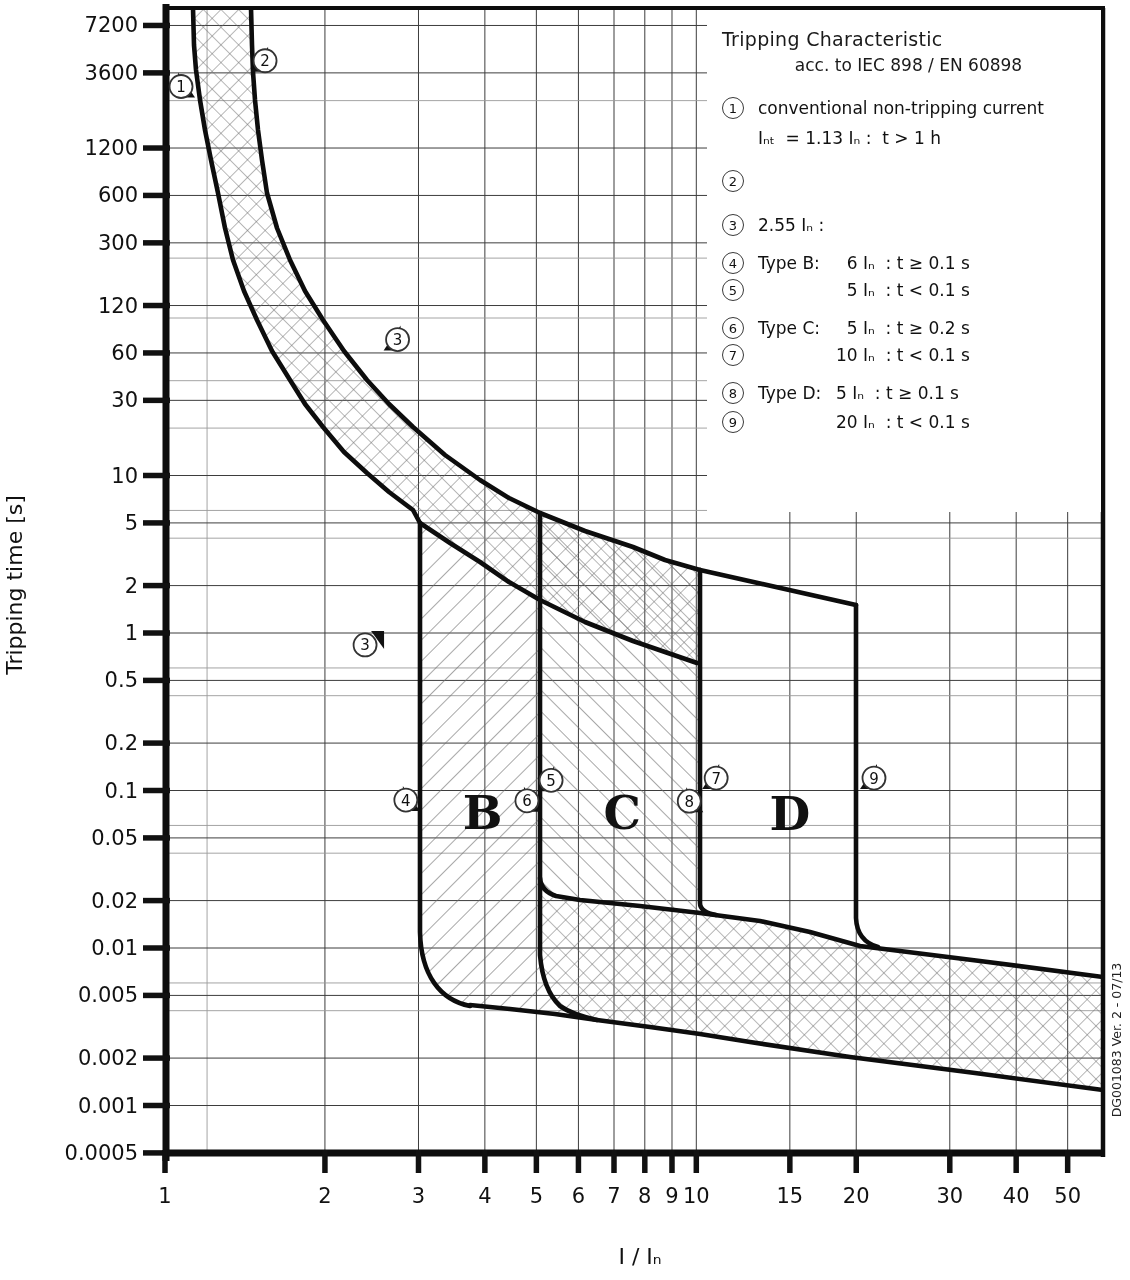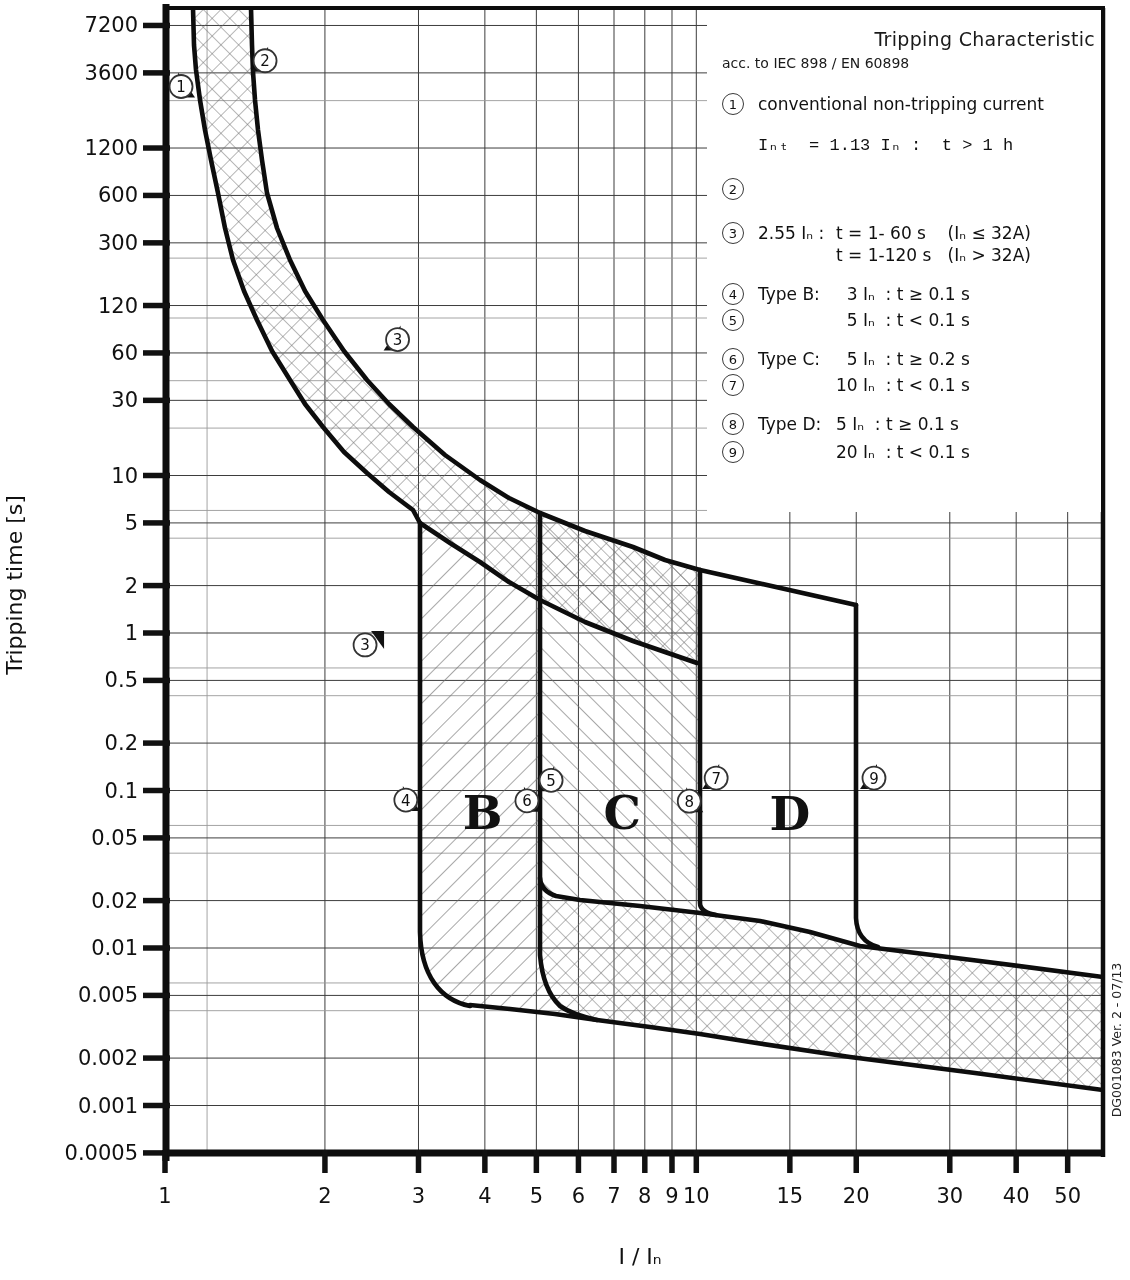--- a/index.html
+++ b/index.html
@@ -1,26 +1,26 @@
 <!DOCTYPE html>
 <html><head>
 <meta charset="utf-8">
 <style>
   html,body{margin:0;padding:0;background:#fff;}
   body{width:1130px;height:1280px;position:relative;font-family:"DejaVu Sans",sans-serif;color:#111;}
   #plot-svg{position:absolute;left:0;top:0;}
   .legend{position:absolute;left:708px;top:10px;width:393px;height:502px;background:#ffffff;}
   .legend-inner{padding:18px 6px 0 14px;}
-  .lg-title{text-align:right;font-size:19px;letter-spacing:.3px;color:#1a1a1a;}
-  .lg-sub{text-align:left;font-size:14px;margin-top:5px;color:#1a1a1a;}
+  .lg-title{text-align:left;font-size:19px;letter-spacing:.3px;color:#1a1a1a;}
+  .lg-sub{text-align:center;font-size:17px;margin-top:5px;color:#1a1a1a;}
   .lg-item{display:flex;align-items:flex-start;margin-top:14px;}
   .lg-num{flex:0 0 22px;height:22px;border:1.6px solid #3a3a3a;border-radius:50%;
           font-size:13px;line-height:22px;text-align:center;box-sizing:border-box;background:#fff;margin-right:14px;}
   .lg-body{font-size:17px;line-height:1.32;white-space:pre;}
-  .lg-formula{margin-top:20px;font-family:Liberation Mono, monospace;}
+  .lg-formula{margin-top:8px;}
   .lg-cols{display:flex;justify-content:center;}
   .lg-c1{width:78px;}
 </style>
 </head>
 <body>
 
 <svg id="plot-svg" width="1130" height="1280" viewBox="0 0 1130 1280">
   <defs>
     <clipPath id="plotclip">
         <rect x="166" y="8" width="937" height="1147"></rect>
@@ -268,25 +268,25 @@
     <div id="legend-rows">
         <div class="lg-item" style="margin-top: 22px;">
           <div class="lg-num">1</div>
           <div class="lg-body"><div>conventional non-tripping current</div><div class="lg-formula">Iₙₜ  = 1.13 Iₙ :  t &gt; 1 h</div></div>
         </div>
         <div class="lg-item" style="margin-top: 20px;">
           <div class="lg-num">2</div>
         </div>
         <div class="lg-item" style="margin-top: 22px;">
           <div class="lg-num">3</div>
-          <div class="lg-body"><div class="lg-cols"><div class="lg-c1">2.55 Iₙ :</div><div><div>t = 1- 60 s    (Iₙ ≤ 32A)</div><div>t = 1-120 s   (Iₙ &gt; 32A)</div></div></div></div>
+          <div class="lg-body"><div class="lg-cols"><div class="lg-c1">2.55 Iₙ :</div></div></div>
         </div>
         <div class="lg-item" style="margin-top: 16px;">
           <div class="lg-num">4</div>
-          <div class="lg-body"><div class="lg-cols"><div class="lg-c1">Type B:</div><div><div>  3 Iₙ  : t ≥ 0.1 s</div></div></div></div>
+          <div class="lg-body"><div class="lg-cols"><div class="lg-c1">Type B:</div><div><div>  6 Iₙ  : t ≥ 0.1 s</div></div></div></div>
         </div>
         <div class="lg-item" style="margin-top: 4px;">
           <div class="lg-num">5</div>
           <div class="lg-body"><div class="lg-cols"><div class="lg-c1"></div><div><div>  5 Iₙ  : t &lt; 0.1 s</div></div></div></div>
         </div>
         <div class="lg-item" style="margin-top: 16px;">
           <div class="lg-num">6</div>
           <div class="lg-body"><div class="lg-cols"><div class="lg-c1">Type C:</div><div><div>  5 Iₙ  : t ≥ 0.2 s</div></div></div></div>
         </div>
         <div class="lg-item" style="margin-top: 4px;">

